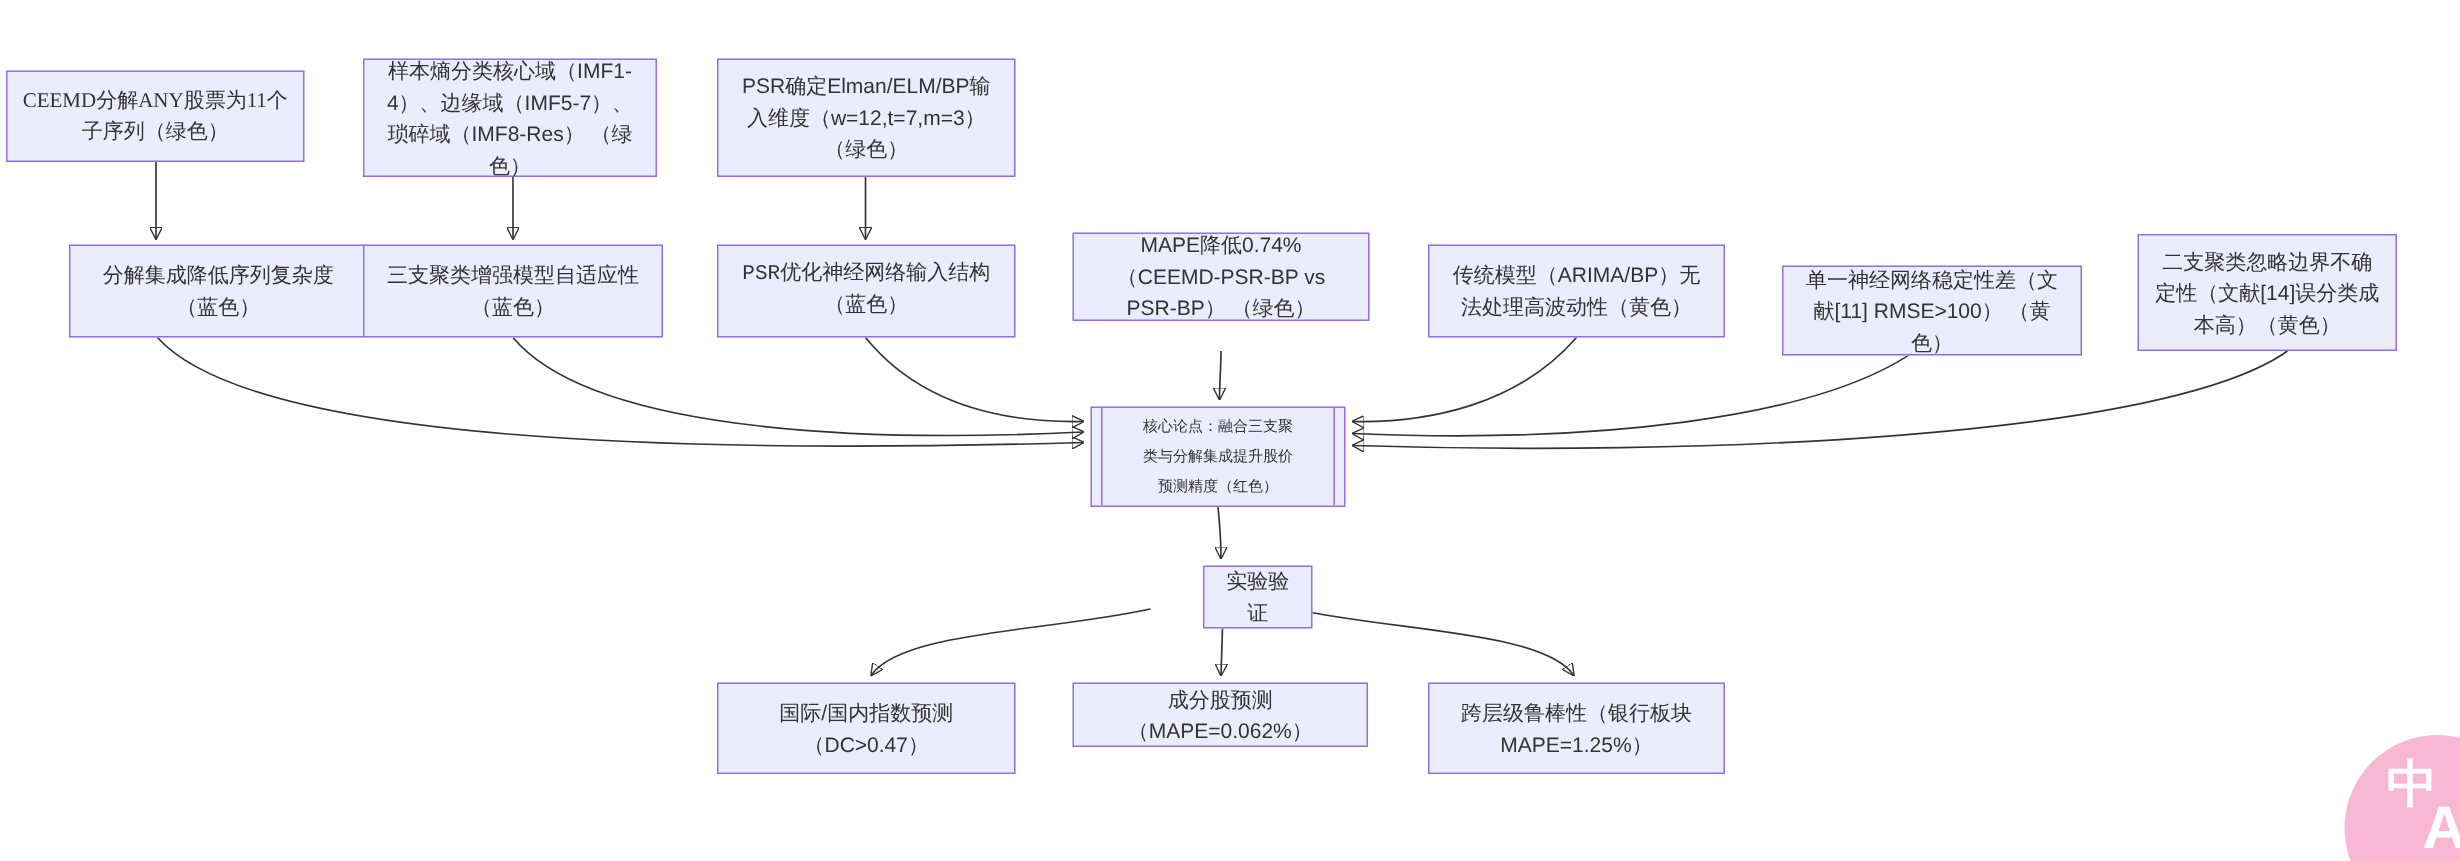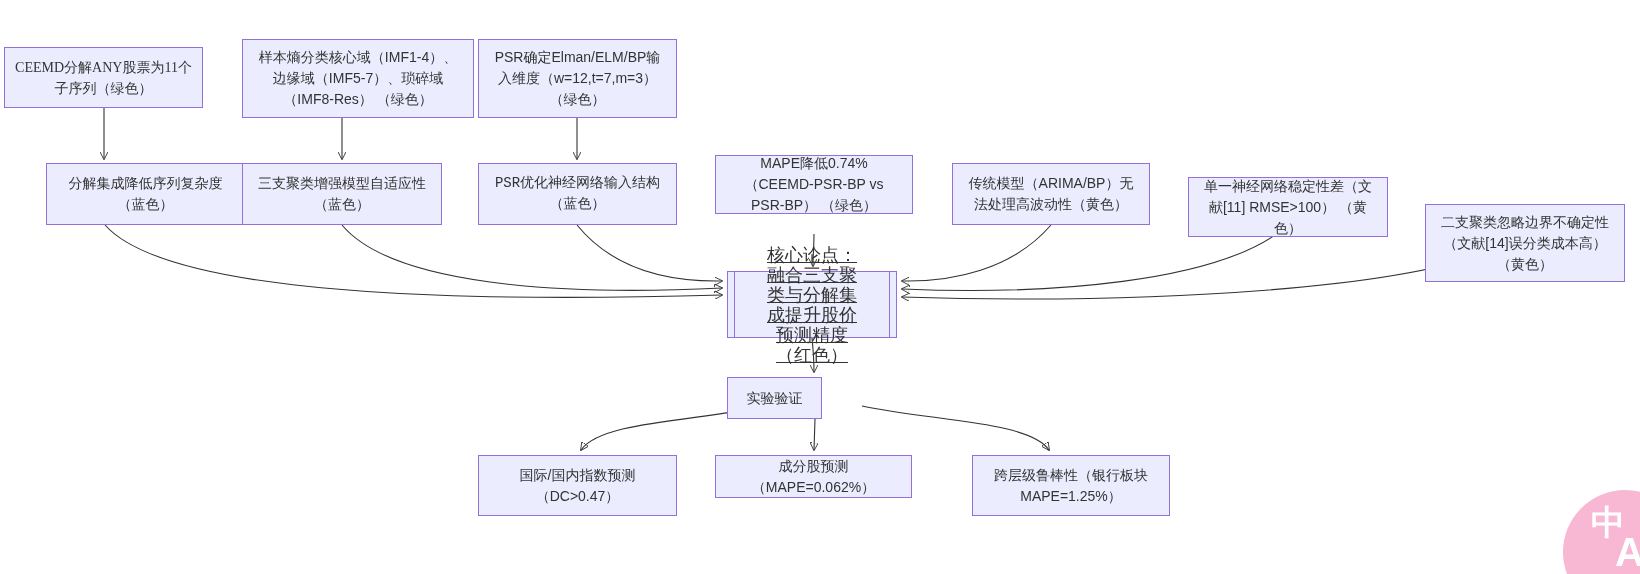--- a/index.html
+++ b/index.html
@@ -16,44 +16,44 @@
     color:#333333;
     font-size:14px;
     line-height:21px;
     display:flex;align-items:center;justify-content:center;
     text-align:center;
     padding:4px 10px;
     box-sizing:border-box;
   }
   .node span{display:block;width:100%;}
   
-  .node.subroutine{padding:4px 32px;font-size:18px;line-height:20px;text-decoration:underline;}
+  .node.subroutine{padding:4px 32px;font-size:10px;line-height:20px;}
   .node.subroutine::before,
   .node.subroutine::after{
     content:"";position:absolute;top:0;bottom:0;width:1px;background:#9370DB;
   }
   .node.subroutine::before{left:6px;}
   .node.subroutine::after{right:6px;}
 
   
   #n-t1{left:4px;top:47px;width:199px;height:61px;font-family:Liberation Serif, serif;}
-  #n-t2{left:242px;top:39px;width:232px;height:79px;}
+  #n-t2{left:242px;top:39px;width:196px;height:79px;}
   #n-t3{left:478px;top:39px;width:199px;height:79px;}
   #n-m1{left:1px;top:163px;width:199px;height:62px;margin-left:45px;}
   #n-m2{left:242px;top:163px;width:200px;height:62px;}
   #n-m3{left:478px;top:163px;width:199px;height:62px;font-family:Liberation Mono, monospace;}
   #n-m4{left:715px;top:155px;width:198px;height:59px;}
   #n-m5{left:952px;top:163px;width:198px;height:62px;justify-content:center;}
   #n-m6{left:1188px;top:177px;width:200px;height:60px;}
-  #n-m7{left:1425px;top:156px;width:200px;height:78px;margin-top:48px;}
+  #n-m7{left:1425px;top:156px;width:173px;height:78px;}
   #n-core{left:727px;top:271px;width:170px;height:67px;}
-  #n-verify{left:727px;top:377px;width:95px;height:42px;justify-content:center;}
+  #n-verify{left:802px;top:377px;width:73px;height:42px;justify-content:center;}
   #n-b1{left:478px;top:455px;width:199px;height:61px;}
   #n-b2{left:715px;top:455px;width:197px;height:43px;}
-  #n-b3{left:952px;top:455px;width:198px;height:61px;margin-left:20px;}
+  #n-b3{left:952px;top:455px;width:198px;height:61px;}
 
   svg.edges{position:absolute;left:0;top:0;pointer-events:none;}
   svg.edges path{fill:none;stroke:#333333;stroke-width:1.1px;}
 
   
   .translate-badge{
     position:absolute;left:1563px;top:490px;width:124px;height:124px;
     border-radius:50%;
     background:#F8B7D3;
     color:#ffffff;

